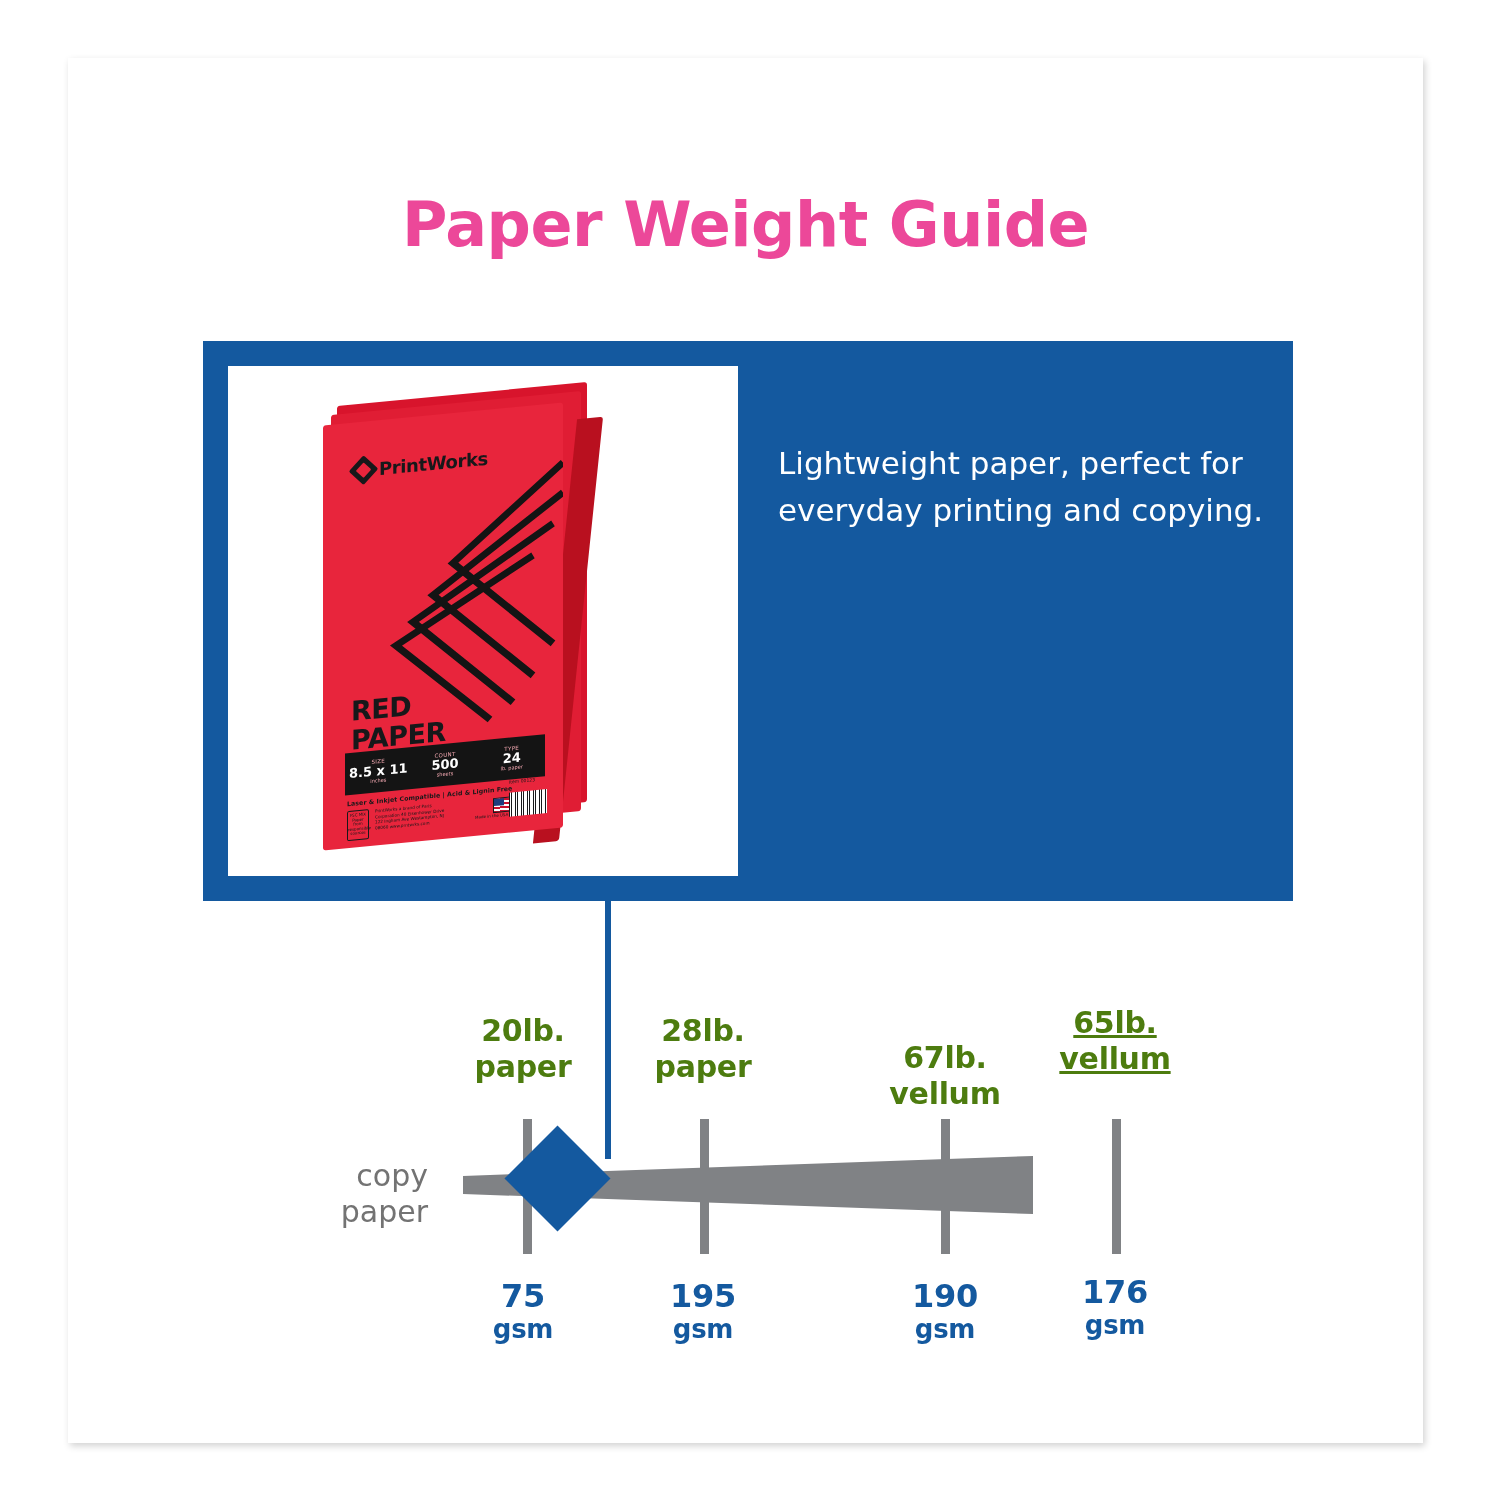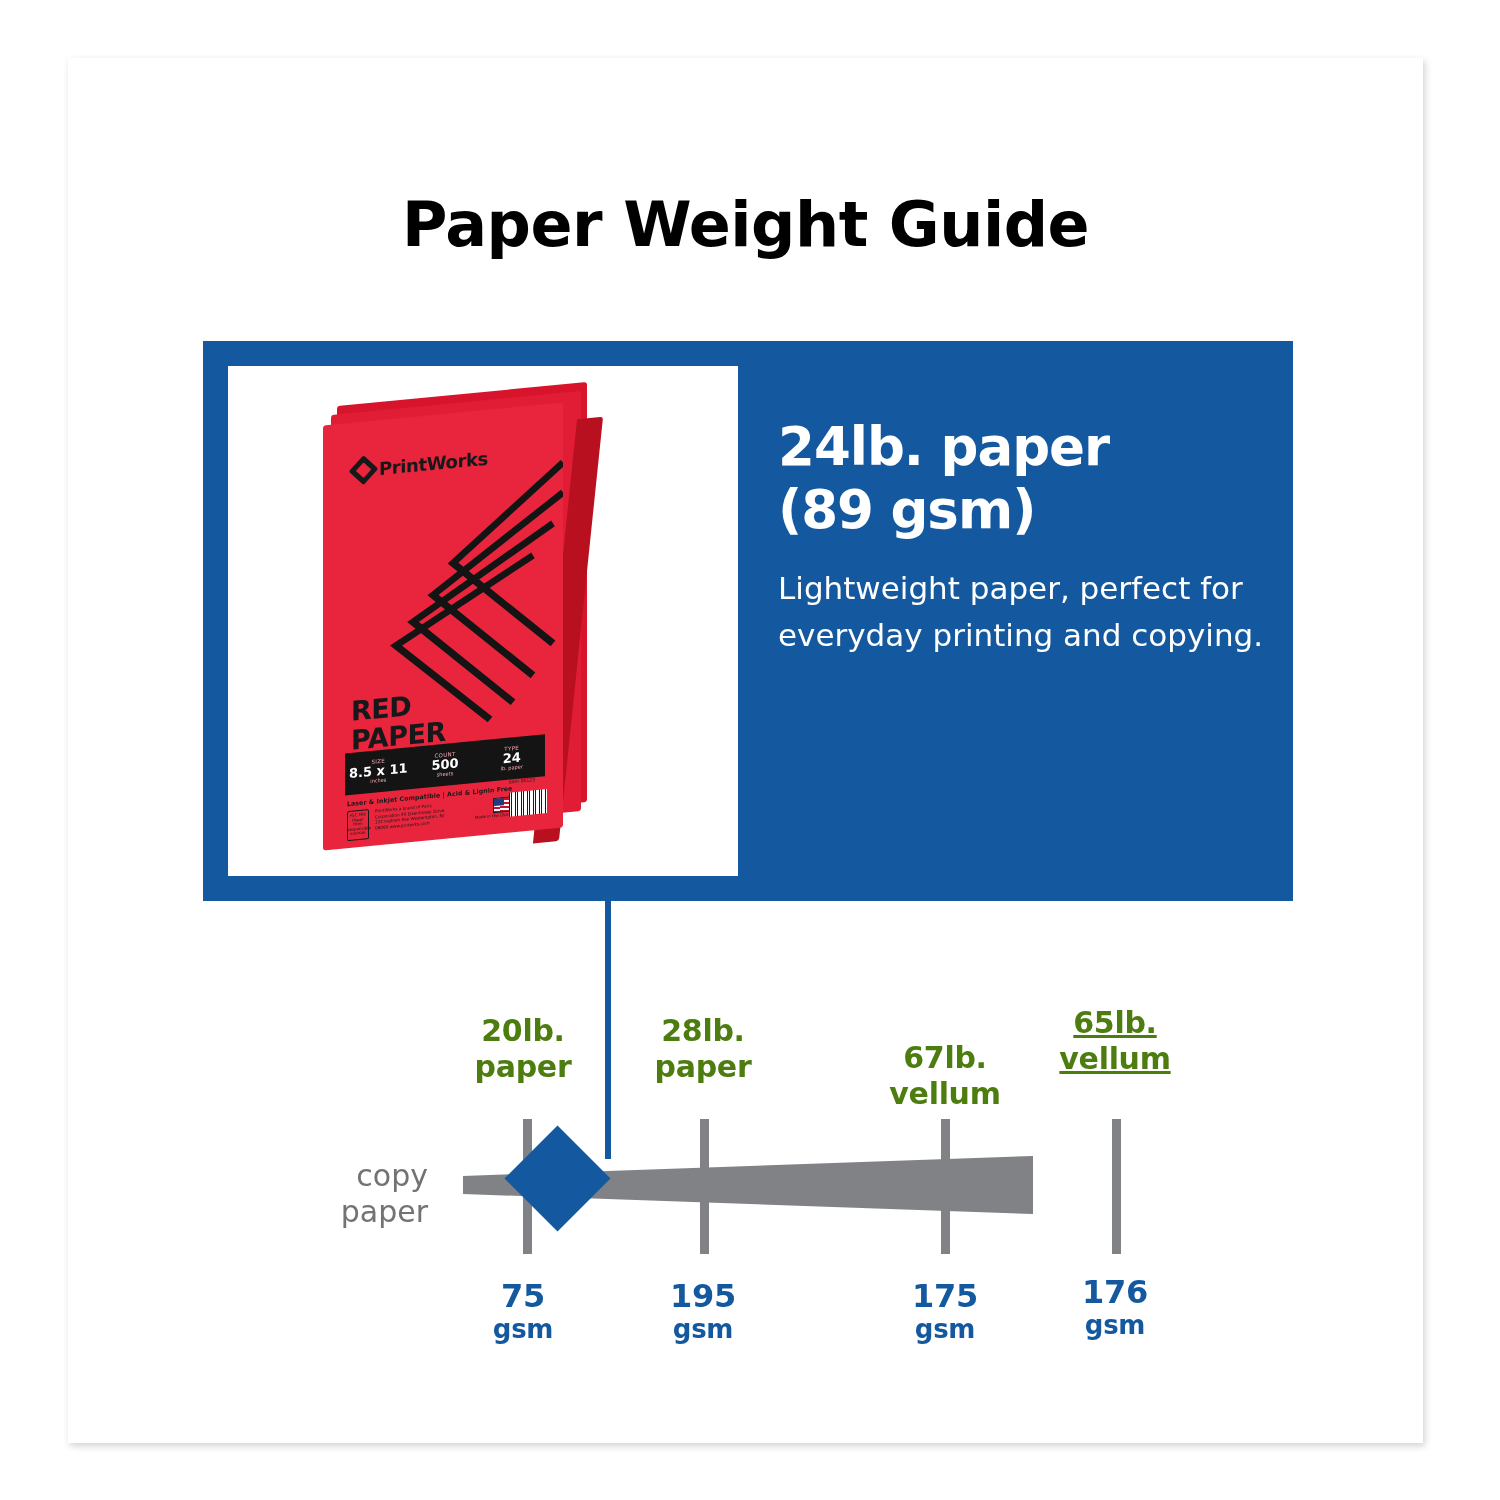--- a/index.html
+++ b/index.html
@@ -29,21 +29,21 @@
     box-shadow: 2px 3px 7px rgba(0,0,0,0.18);
   }
 
   
   .page-title {
     position: absolute;
     left: 0;
     top: 130px;
     width: 1355px;
     text-align: center;
-    color: #000000;
+    color: #ec4899;
     font-size: 62px;
     font-weight: bold;
     letter-spacing: -0.5px;
     font-family: "DejaVu Sans", sans-serif;
   }
 
   
   .hero {
     position: absolute;
     left: 135px;
@@ -396,24 +396,20 @@
               <div class="flag"></div>
               <span>Made in the USA Bond/Writing</span>
             </div>
             <div class="sku">Item 00123</div>
             <div class="barcode"></div>
           </div>
         </div>
       </div>
 
       <div class="hero-text">
-        <div class="hero-heading">
-          <div>24lb. paper</div>
-          <div>(89 gsm)</div>
-        </div>
         <div class="hero-sub">Lightweight paper, perfect for everyday printing and copying.</div>
       </div>
     </div>
 
     <div class="conn-vert"></div>
 
     <div class="scale-area">
 
       <svg class="wedge" viewBox="0 0 570 58" preserveAspectRatio="none">
         <polygon points="0,20 570,0 570,58 0,38" fill="#808285"></polygon>
@@ -450,21 +446,21 @@
 
       <div class="lbl-bottom" style="left:365px; top:320px; width:180px;">
         <div>75</div>
         <div style="font-size:26px;">gsm</div>
       </div>
       <div class="lbl-bottom" style="left:545px; top:320px; width:180px;">
         <div>195</div>
         <div style="font-size:26px;">gsm</div>
       </div>
       <div class="lbl-bottom" style="left:787px; top:320px; width:180px;">
-        <div>175</div>
+        <div>190</div>
         <div style="font-size:26px;">gsm</div>
       </div>
       <div class="lbl-bottom" style="left:957px; top:316px; width:180px;">
         <div>176</div>
         <div style="font-size:26px;">gsm</div>
       </div>
 
     </div>
   </div>
 </div>

